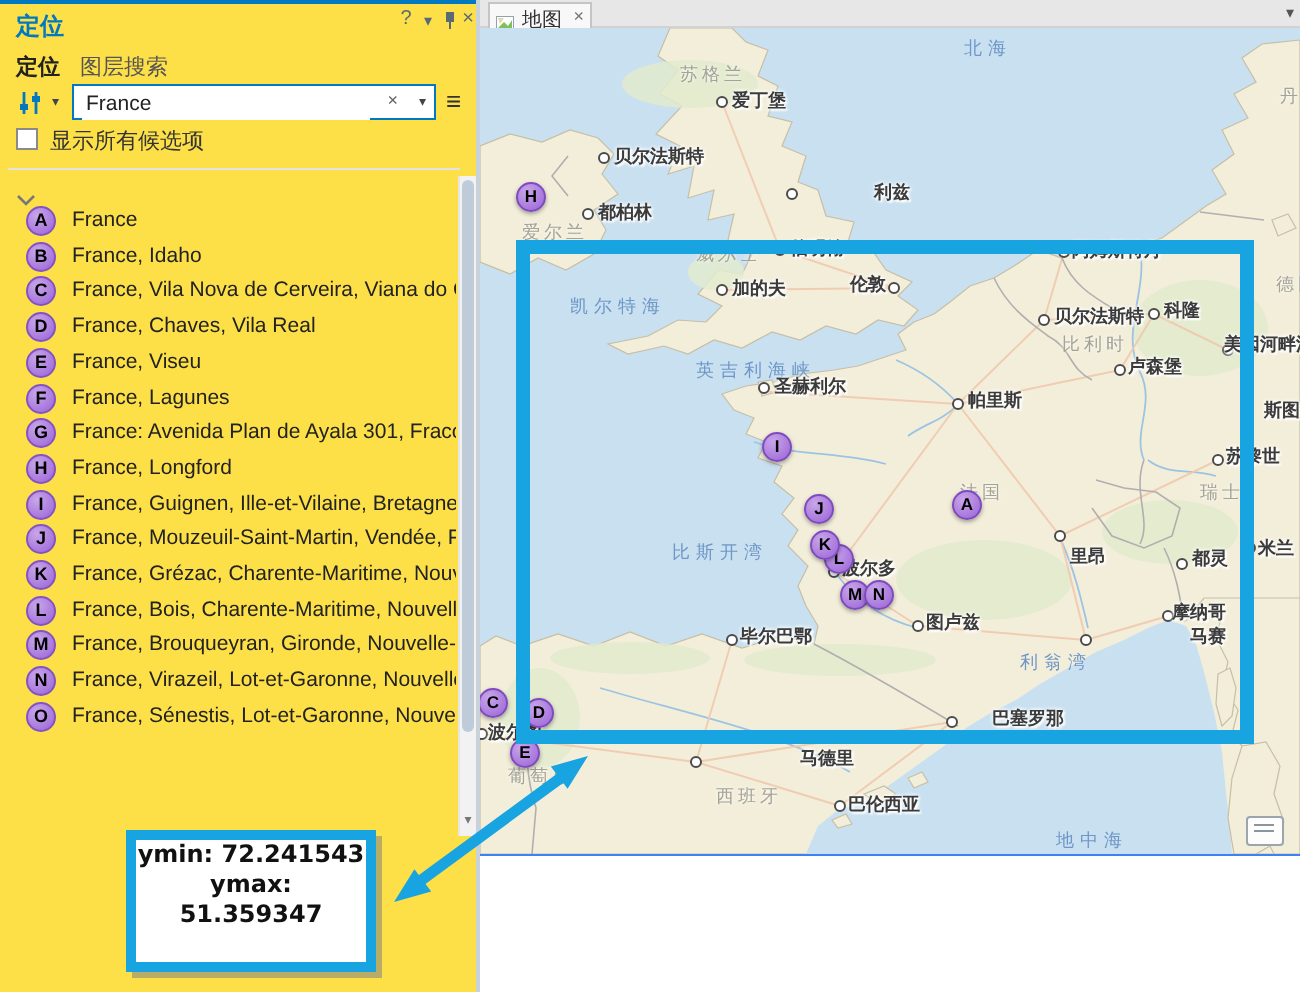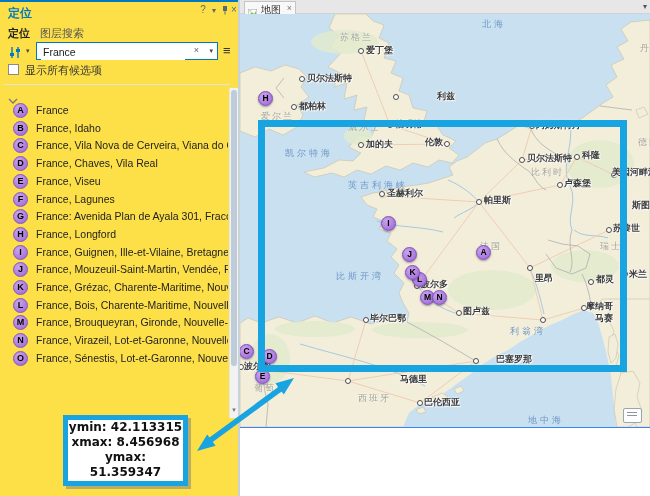--- a/index.html
+++ b/index.html
@@ -361,22 +361,21 @@
       </div>
     <div id="bubble-ico">
       <i style="top:3px;"></i>
         <i style="top:6px;"></i>
     </div>
   </div>
 
   <div id="extent-rect" style="left: 258px; top: 120px; width: 369px; height: 252px;"></div>
 
   <div id="callout">
-    <span class="callout-line">ymin: 42.113315</span>
-    <span class="callout-line">xmax: 8.456968</span>
+    <span class="callout-line">ymin: 72.241543</span>
     <span class="callout-line">ymax: 51.359347</span>
   </div>
 
   <svg id="arrow-svg" width="650" height="496" viewBox="0 0 650 496">
     <line x1="208" y1="442" x2="283" y2="387" stroke="#18A3E1" stroke-width="5.5"></line>
     <polygon points="294,378 283.8,394.4 275.4,383.2" fill="#18A3E1"></polygon>
     <polygon points="197,451 215.6,445.8 207.2,434.6" fill="#18A3E1"></polygon>
   </svg>
 
 </div>

